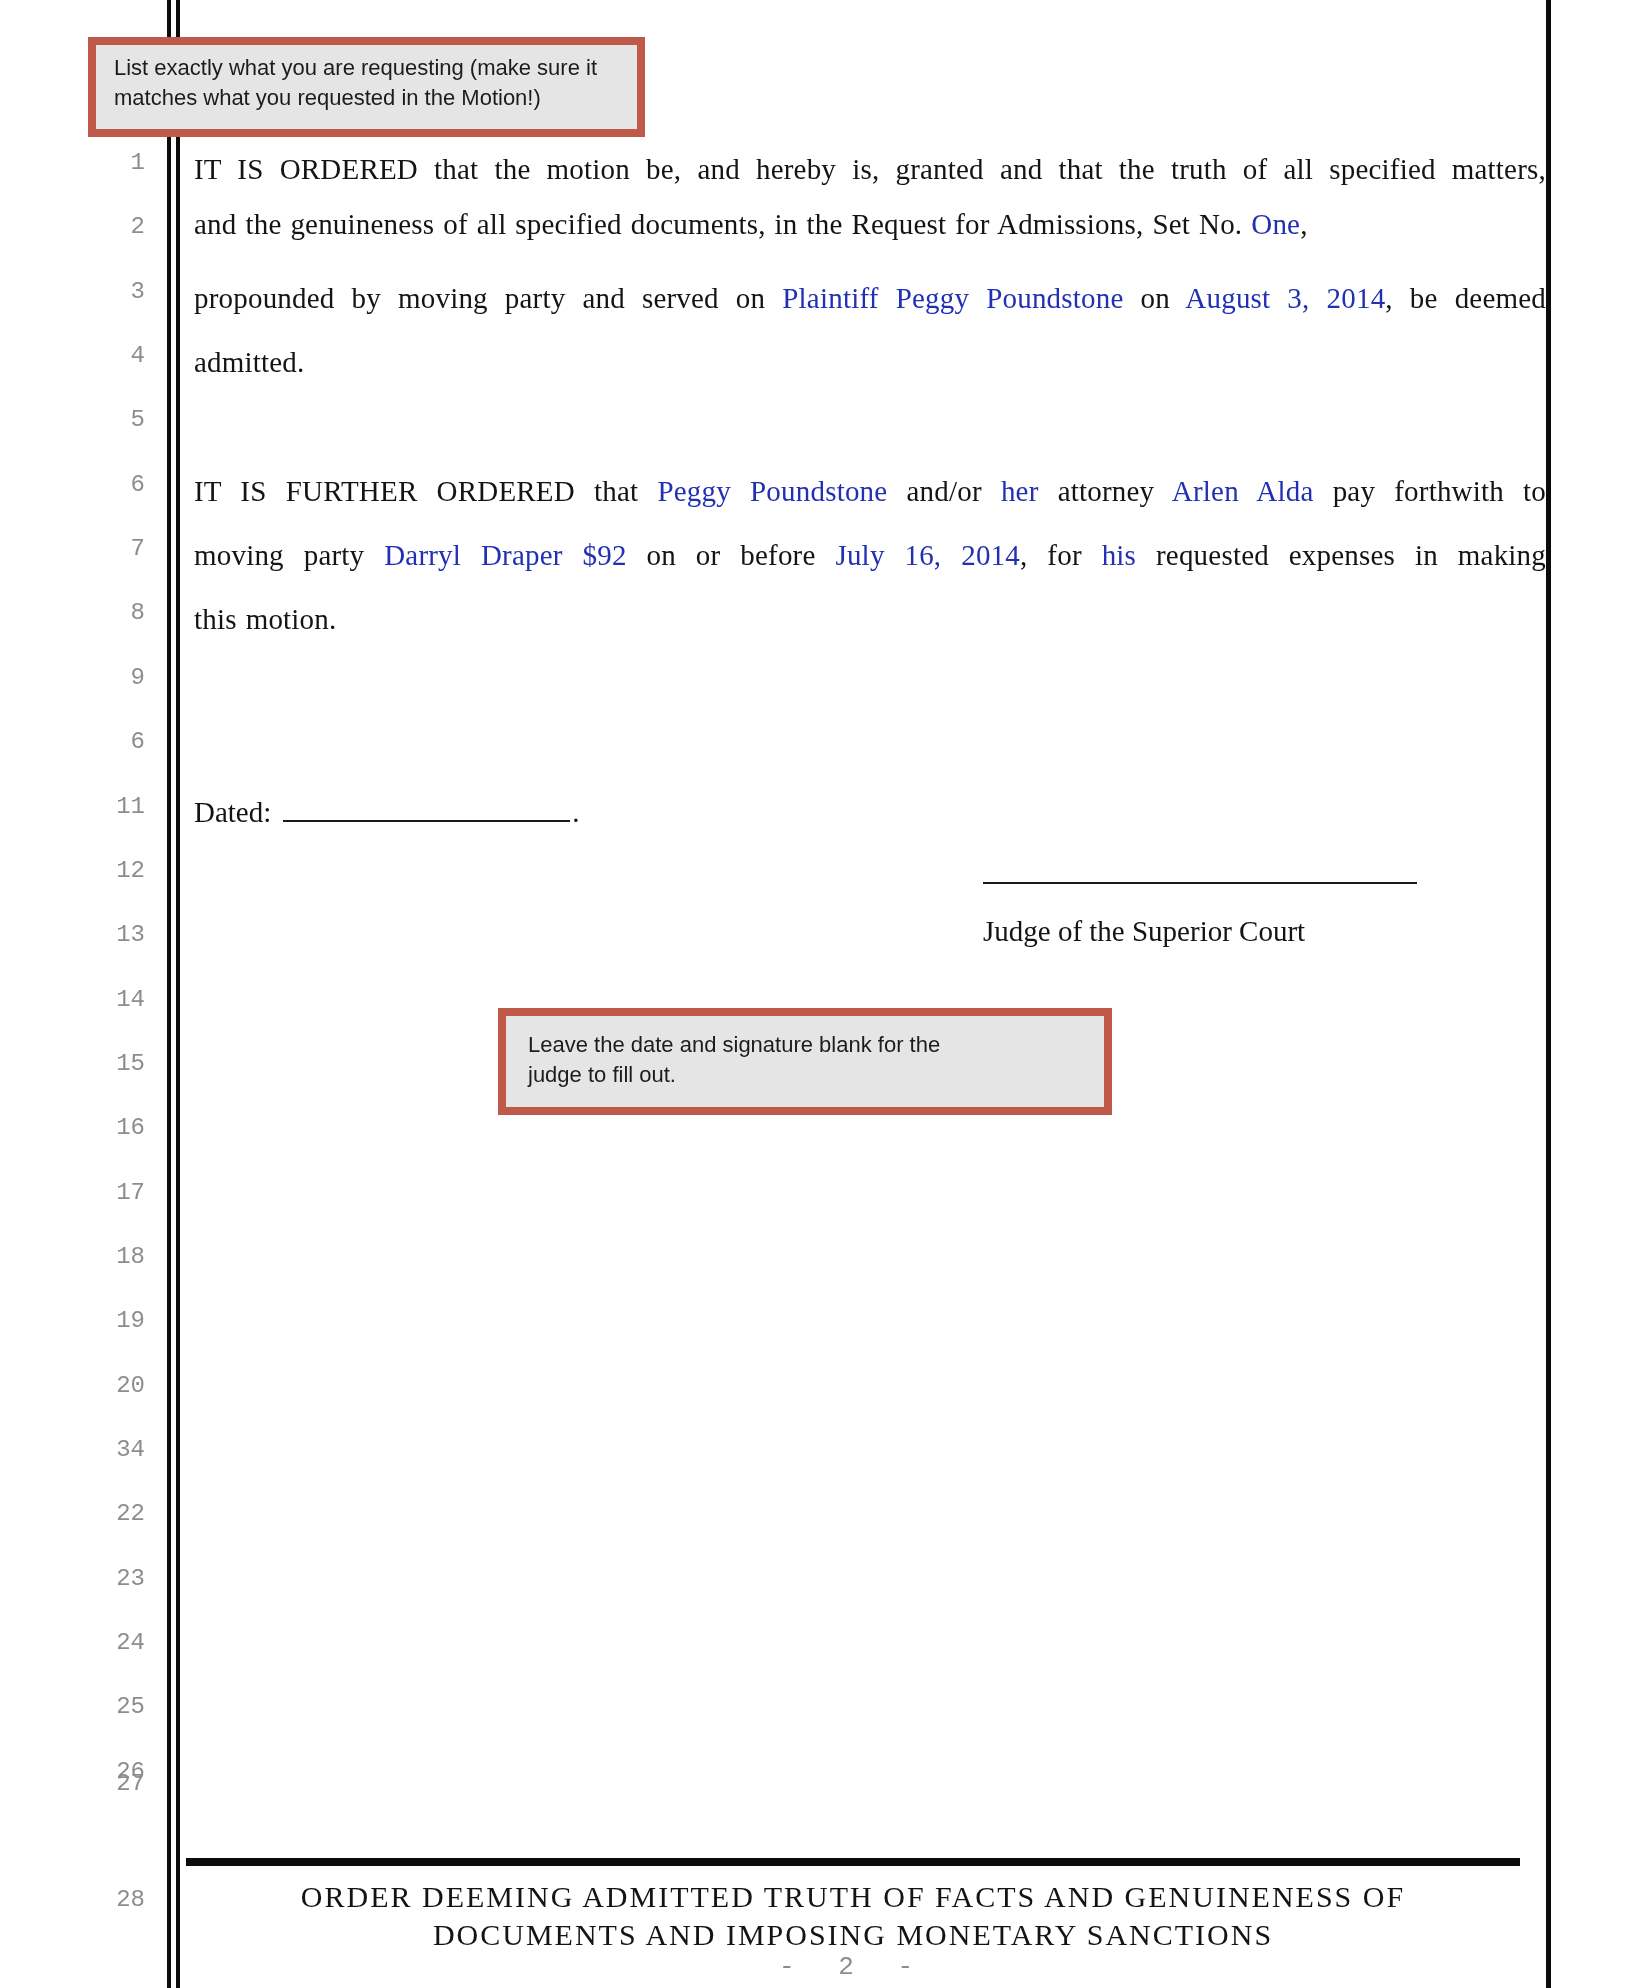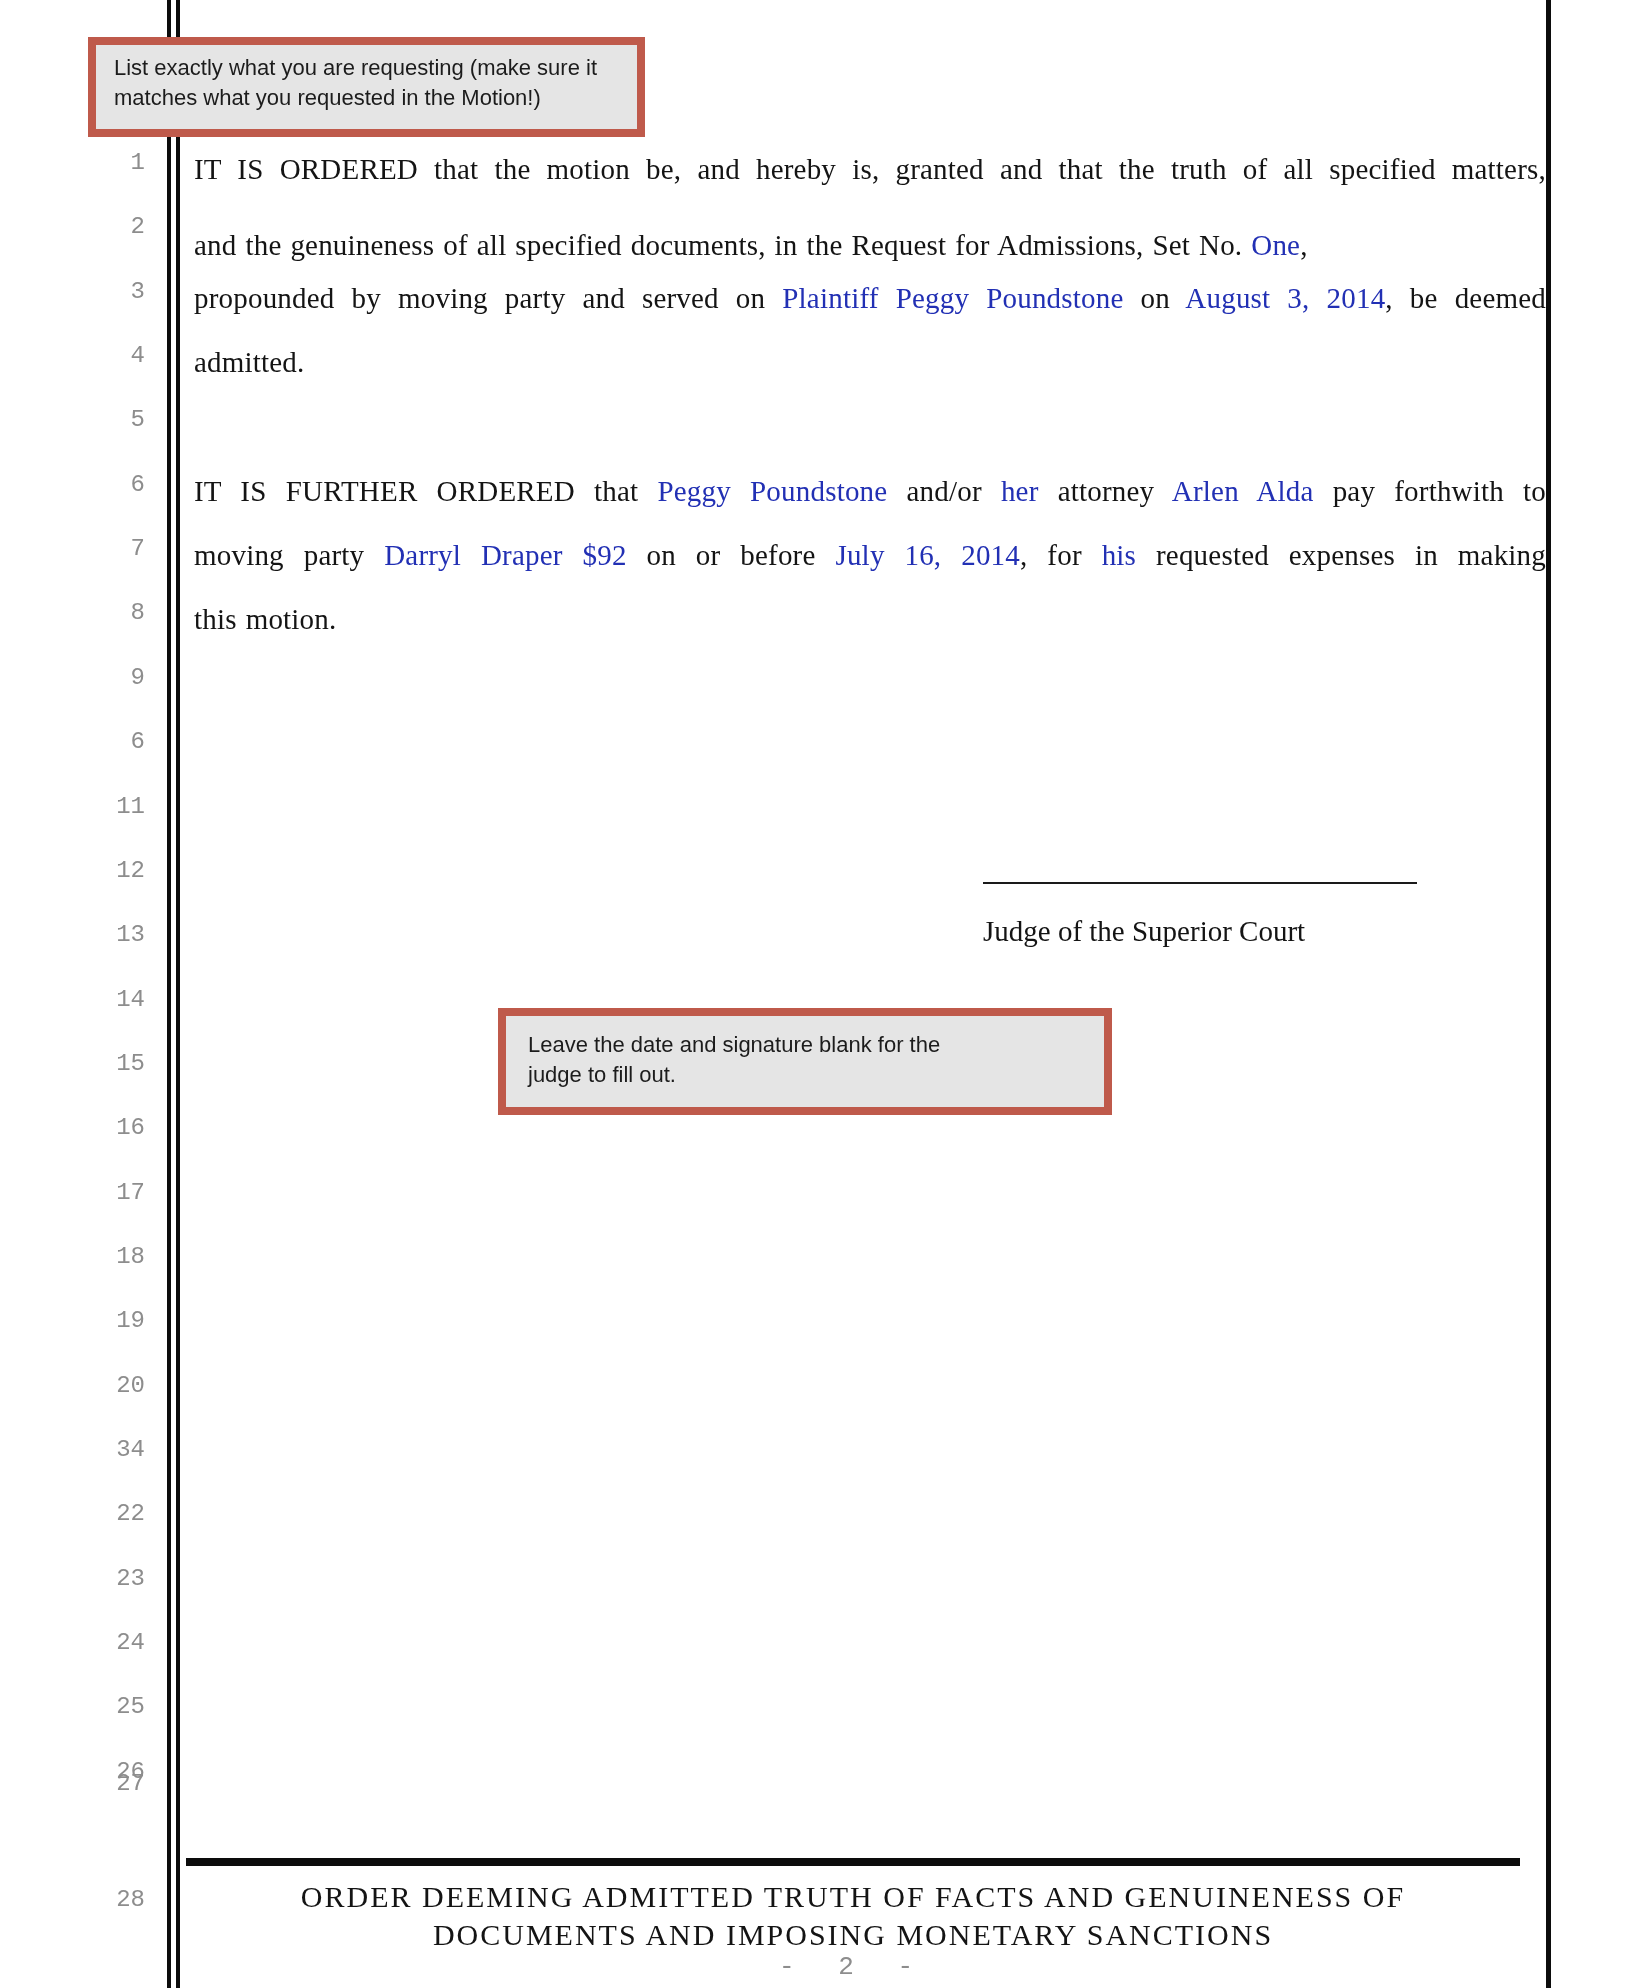--- a/index.html
+++ b/index.html
@@ -139,28 +139,31 @@
       <div class="line-no" style="top: 1564.7px;">23</div>
       <div class="line-no" style="top: 1629.05px;">24</div>
       <div class="line-no" style="top: 1693.4px;">25</div>
       <div class="line-no" style="top: 1757.75px;">26</div>
       <div class="line-no" style="top: 1770px;">27</div>
       <div class="line-no" style="top: 1886.45px;">28</div>
     </div>
 
   <div id="order-body">
       <div class="body-line justify" style="top: 150px;"><span>IT IS ORDERED that the motion be, and hereby is, granted and that the truth of all specified matters,</span></div>
-      <div class="body-line" style="top: 226px;"><span>and the genuineness of all specified documents, in the Request for Admissions, Set No. </span><span class="fill">One</span><span>,</span></div>
+      <div class="body-line" style="top: 205px;"><span>and the genuineness of all specified documents, in the Request for Admissions, Set No. </span><span class="fill">One</span><span>,</span></div>
       <div class="body-line justify" style="top: 278.7px;"><span>propounded by moving party and served on </span><span class="fill">Plaintiff Peggy Poundstone</span><span> on </span><span class="fill">August 3, 2014</span><span>, be deemed</span></div>
       <div class="body-line" style="top: 343.05px;"><span>admitted.</span></div>
       <div class="body-line justify" style="top: 471.75px;"><span>IT IS FURTHER ORDERED that </span><span class="fill">Peggy Poundstone</span><span> and/or </span><span class="fill">her</span><span> attorney </span><span class="fill">Arlen Alda</span><span> pay forthwith to</span></div>
       <div class="body-line justify" style="top: 536.1px;"><span>moving party </span><span class="fill">Darryl Draper</span><span> </span><span class="fill">$92</span><span> on or before </span><span class="fill">July 16, 2014</span><span>, for </span><span class="fill">his</span><span> requested expenses in making</span></div>
       <div class="body-line" style="top: 600.45px;"><span>this motion.</span></div>
     </div>
 
+  <div class="dated-line">
+    <span>Dated:</span><span class="dated-blank"></span><span>.</span>
+  </div>
 
   <div class="sig-rule"></div>
   <div class="judge-title">Judge of the Superior Court</div>
 
   <div class="note top">
     <span>List exactly what you are requesting (make sure it</span>
     <span>matches what you requested in the Motion!)</span>
   </div>
   <div class="note mid">
     <span>Leave the date and signature blank for the</span>

